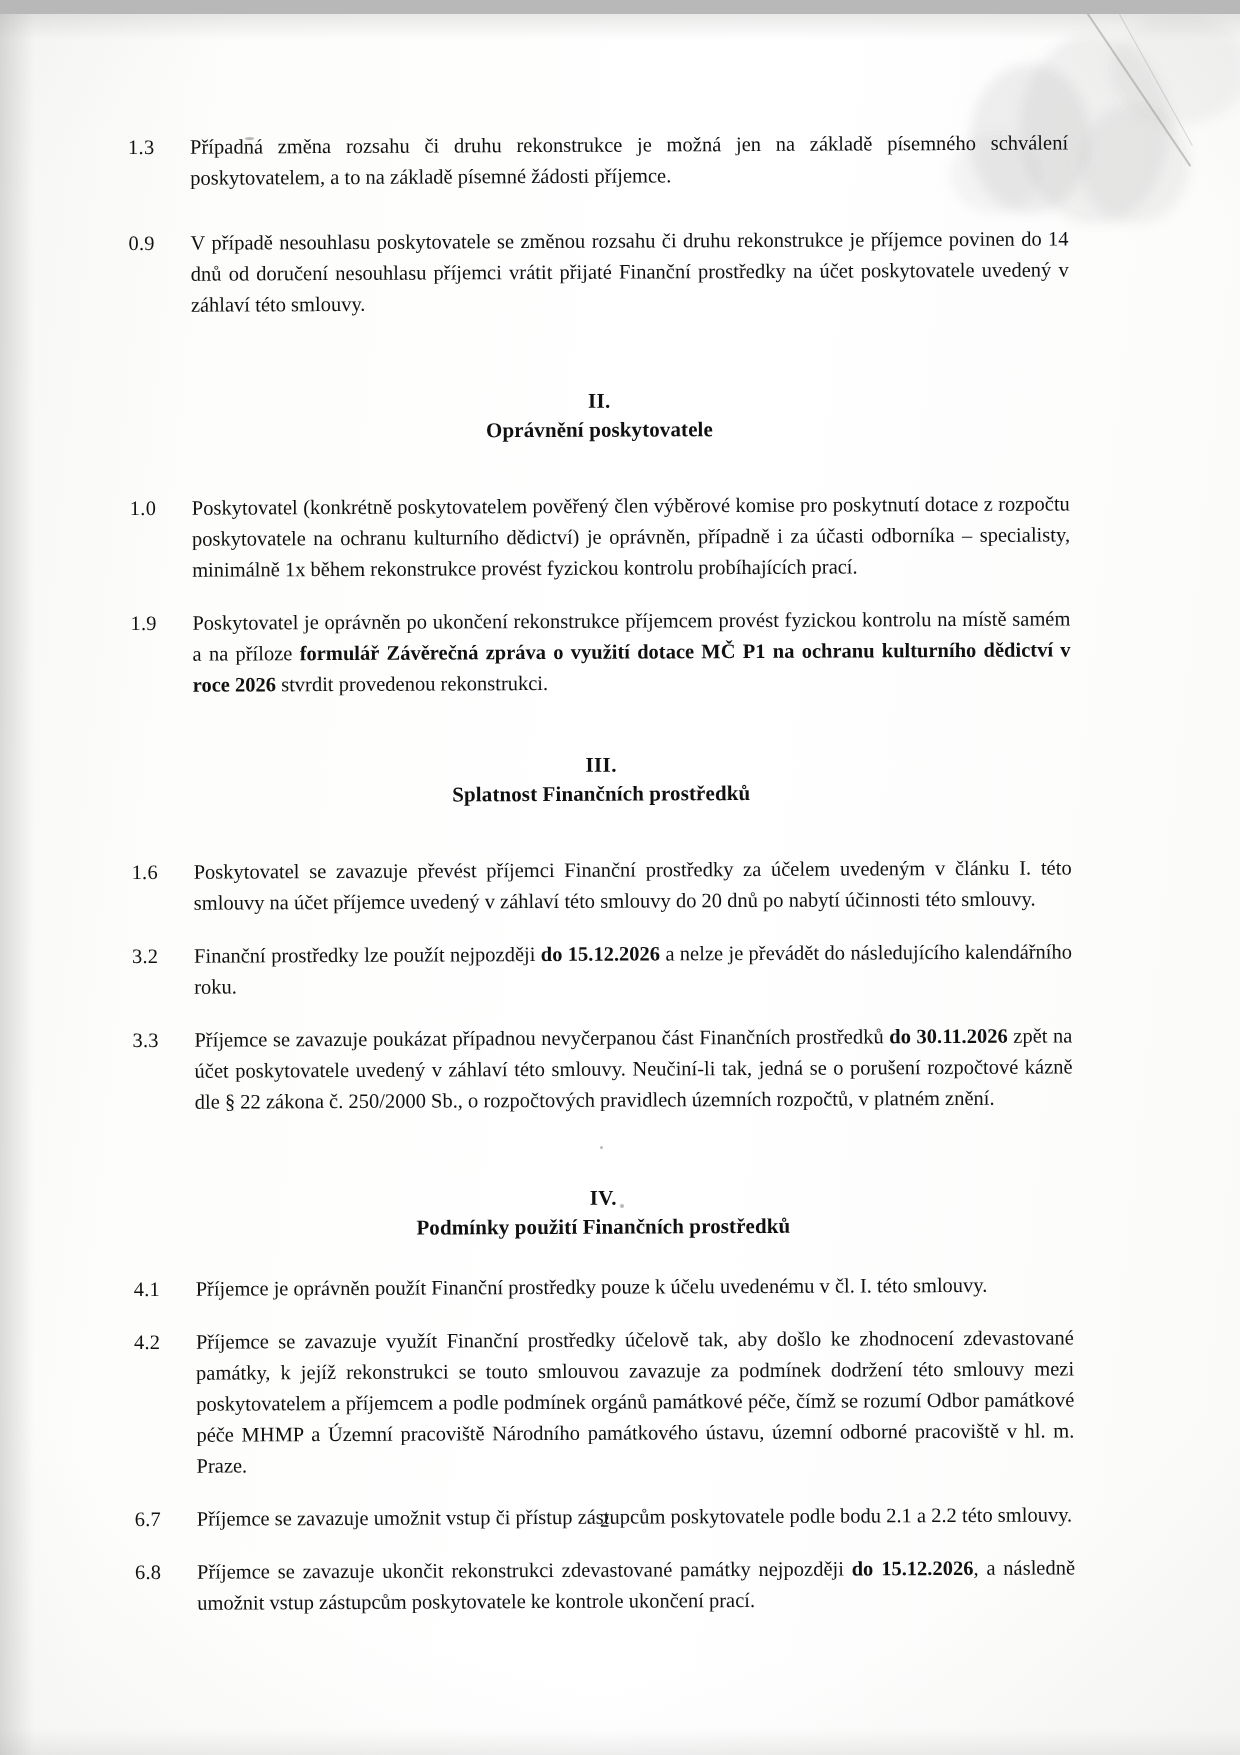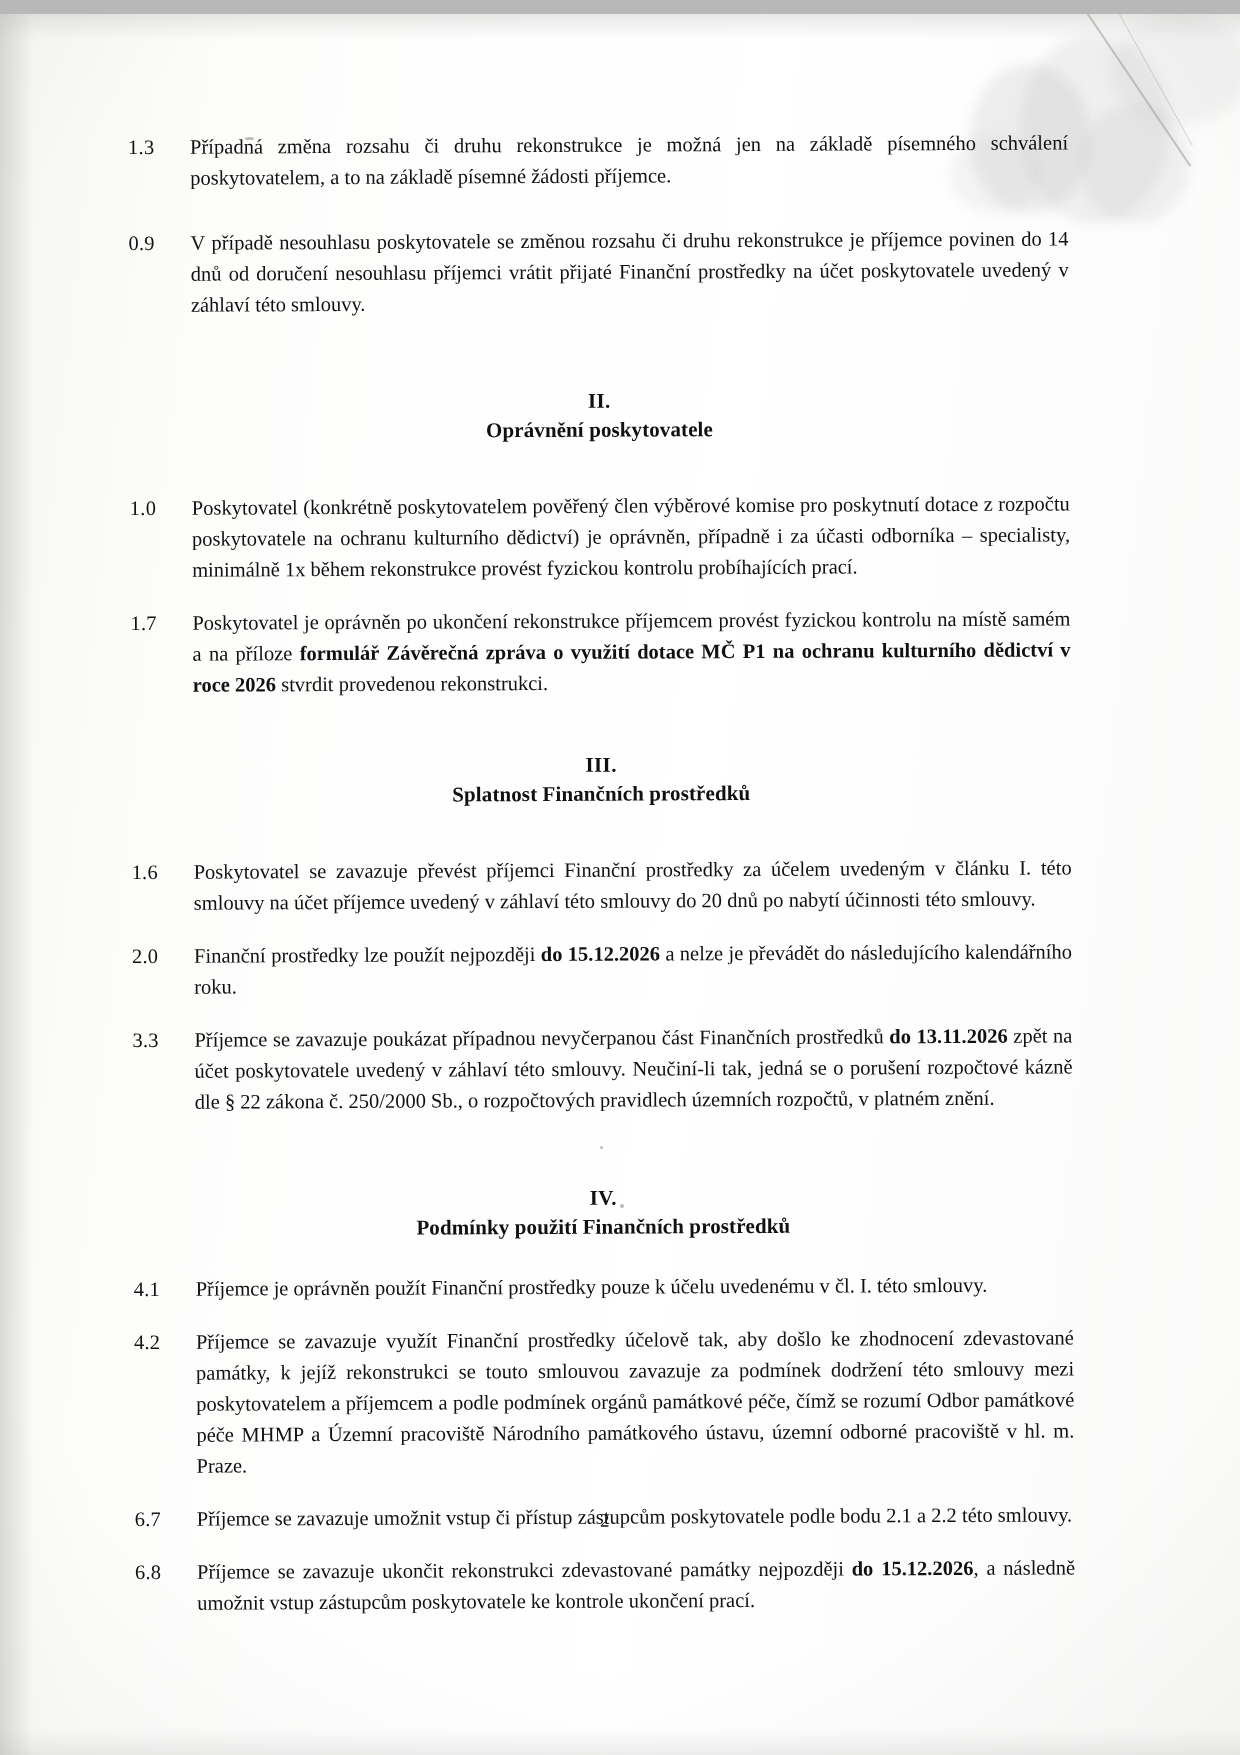--- a/index.html
+++ b/index.html
@@ -181,46 +181,46 @@
     </div>
 
     <div class="gap-lg"></div>
 
     <div class="clause">
       <div class="clause-num">1.0</div>
       <div class="clause-body">Poskytovatel (konkrétně poskytovatelem pověřený člen výběrové komise pro poskytnutí dotace z rozpočtu poskytovatele na ochranu kulturního dědictví) je oprávněn, případně i za účasti odborníka – specialisty, minimálně 1x během rekonstrukce provést fyzickou kontrolu probíhajících prací.</div>
     </div>
 
     <div class="clause">
-      <div class="clause-num">1.7</div>
+      <div class="clause-num">1.9</div>
       <div class="clause-body"><span>Poskytovatel je oprávněn po ukončení rekonstrukce příjemcem provést fyzickou kontrolu na místě samém a na příloze </span><b>formulář Závěrečná zpráva o využití dotace MČ P1 na ochranu kulturního dědictví v roce 2026</b><span> stvrdit provedenou rekonstrukci.</span></div>
     </div>
 
     <div class="gap-md"></div>
 
     <div class="article-head">
       <div class="article-roman">III.</div>
       <div class="article-title">Splatnost Finančních prostředků</div>
     </div>
 
     <div class="gap-lg"></div>
 
     <div class="clause">
       <div class="clause-num">1.6</div>
       <div class="clause-body">Poskytovatel se zavazuje převést příjemci Finanční prostředky za účelem uvedeným v článku I. této smlouvy na účet příjemce uvedený v záhlaví této smlouvy do 20 dnů po nabytí účinnosti této smlouvy.</div>
     </div>
 
     <div class="clause">
-      <div class="clause-num">2.0</div>
+      <div class="clause-num">3.2</div>
       <div class="clause-body"><span>Finanční prostředky lze použít nejpozději </span><b>do 15.12.2026</b><span> a nelze je převádět do následujícího kalendářního roku.</span></div>
     </div>
 
     <div class="clause">
       <div class="clause-num">3.3</div>
-      <div class="clause-body"><span>Příjemce se zavazuje poukázat případnou nevyčerpanou část Finančních prostředků </span><b>do 13.11.2026</b><span> zpět na účet poskytovatele uvedený v záhlaví této smlouvy. Neučiní-li tak, jedná se o porušení rozpočtové kázně dle § 22 zákona č. 250/2000 Sb., o rozpočtových pravidlech územních rozpočtů, v platném znění.</span></div>
+      <div class="clause-body"><span>Příjemce se zavazuje poukázat případnou nevyčerpanou část Finančních prostředků </span><b>do 30.11.2026</b><span> zpět na účet poskytovatele uvedený v záhlaví této smlouvy. Neučiní-li tak, jedná se o porušení rozpočtové kázně dle § 22 zákona č. 250/2000 Sb., o rozpočtových pravidlech územních rozpočtů, v platném znění.</span></div>
     </div>
 
     <div class="gap-lg"></div>
 
     <div class="article-head">
       <div class="article-roman">IV.</div>
       <div class="article-title">Podmínky použití Finančních prostředků</div>
     </div>
 
     <div class="gap-md"></div>

